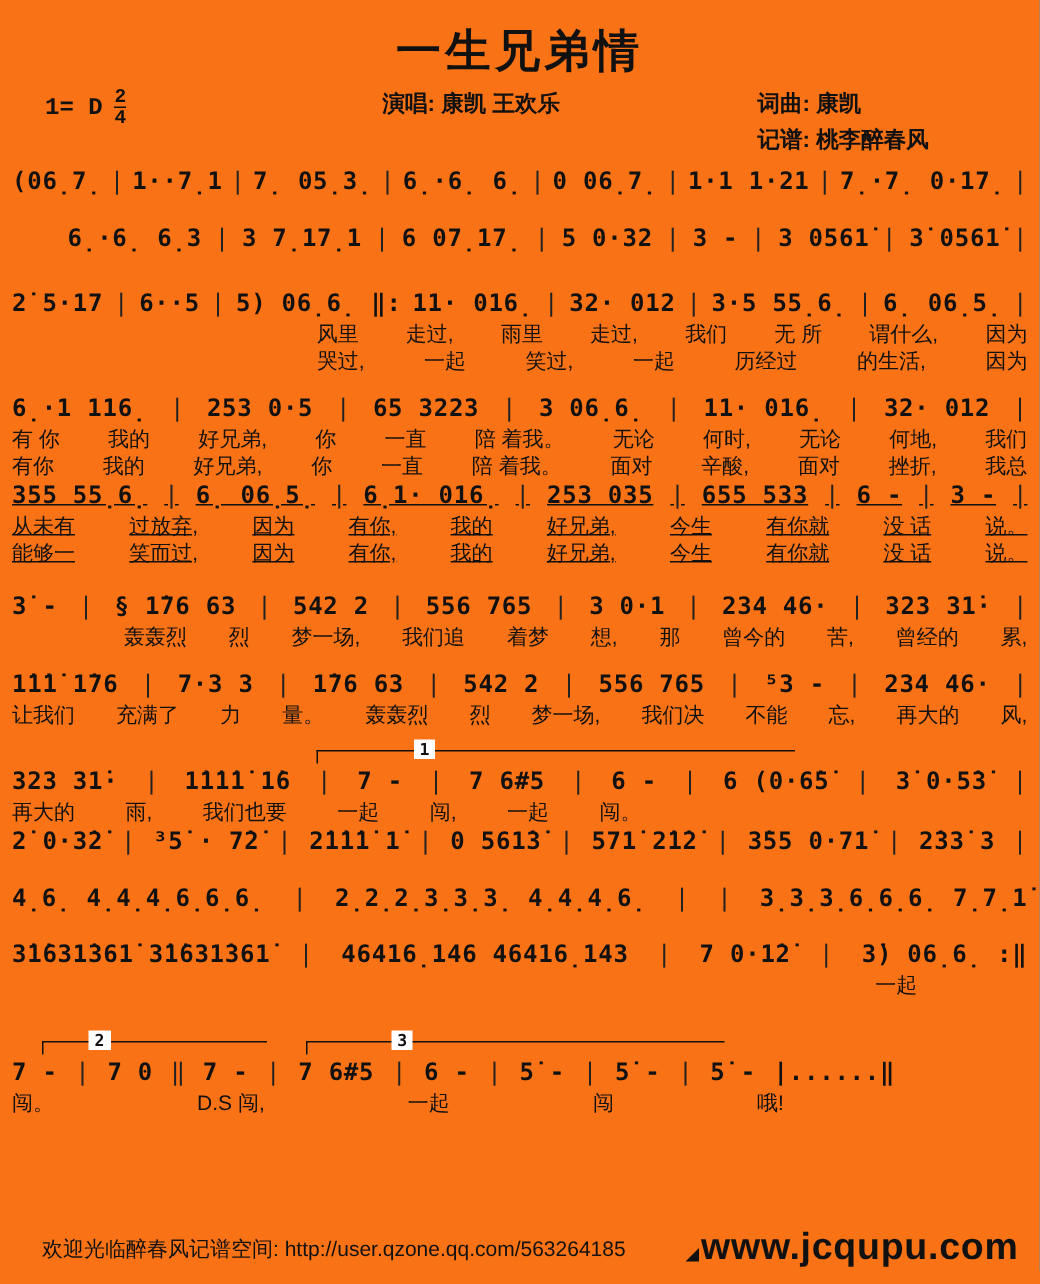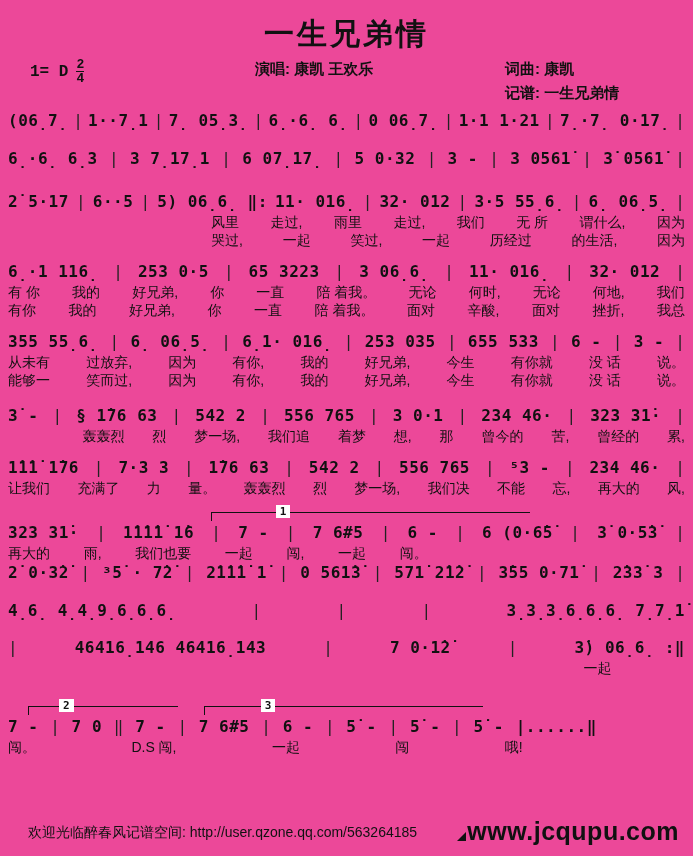--- a/index.html
+++ b/index.html
@@ -1,17 +1,17 @@
 <!DOCTYPE html>
 <html><head>
 <meta charset="utf-8">
 <style>
   html,body{margin:0;padding:0;background:#888;}
   .page{
-    width:693px;height:856px;margin:0 auto;background:#ec4899;color:#111;
+    width:693px;height:856px;margin:0 auto;background:#f97316;color:#111;
     position:relative;overflow:hidden;
     font-family:"Liberation Sans","DejaVu Sans",sans-serif;
   }
   
   .header{position:relative;height:104px;}
   .title{
     text-align:center;font-size:30px;font-weight:bold;letter-spacing:3px;
     padding-top:14px;font-family:"Liberation Serif","DejaVu Serif",serif;
   }
   .keysig{
@@ -69,41 +69,41 @@
     <div class="title">一生兄弟情</div>
     <div class="keysig">
       <span>1= D</span>
       <span class="timesig">
         <span class="tst">2</span>
         <span class="tsb">4</span>
       </span>
     </div>
     <div class="credit-sing">演唱: 康凯 王欢乐</div>
     <div class="credit-words">词曲: 康凯</div>
-    <div class="credit-note">记谱: 一生兄弟情</div>
+    <div class="credit-note">记谱: 桃李醉春风</div>
   </div>
 
   <div class="score" id="score">
       <div class="line-block" style="margin-top: 6px;">
         <div class="music-row"><span class="meas">(06̣7̣</span><span class="bar">|</span><span class="meas">1··7̣1</span><span class="bar">|</span><span class="meas">7̣ 05̣3̣</span><span class="bar">|</span><span class="meas">6̣·6̣ 6̣</span><span class="bar">|</span><span class="meas">0 06̣7̣</span><span class="bar">|</span><span class="meas">1·1 1·21</span><span class="bar">|</span><span class="meas">7̣·7̣ 0·17̣</span><span class="bar">|</span></div>
       </div>
-      <div class="line-block" style="margin-top: 16px;">
+      <div class="line-block" style="margin-top: 16px; margin-left: 37px;">
         <div class="music-row"><span class="meas">6̣·6̣ 6̣3</span><span class="bar">|</span><span class="meas">3 7̣17̣1</span><span class="bar">|</span><span class="meas">6 07̣17̣</span><span class="bar">|</span><span class="meas">5 0·32</span><span class="bar">|</span><span class="meas">3 -</span><span class="bar">|</span><span class="meas">3 0561̇</span><span class="bar">|</span><span class="meas">3̇ 0561̇</span><span class="bar">|</span></div>
       </div>
       <div class="line-block" style="margin-top: 21px;">
         <div class="music-row"><span class="meas">2̇ 5·17</span><span class="bar">|</span><span class="meas">6··5</span><span class="bar">|</span><span class="meas">5) 06̣6̣ ‖:</span><span class="meas">11· 016̣</span><span class="bar">|</span><span class="meas">32· 012</span><span class="bar">|</span><span class="meas">3·5 55̣6̣</span><span class="bar">|</span><span class="meas">6̣ 06̣5̣</span><span class="bar">|</span></div>
         <div class="lyric-row" style="padding-left: 30%;"><span class="lyr">风里</span><span class="lyr">走过,</span><span class="lyr">雨里</span><span class="lyr">走过,</span><span class="lyr">我们</span><span class="lyr">无 所</span><span class="lyr">谓什么,</span><span class="lyr">因为</span></div>
         <div class="lyric-row" style="padding-left: 30%;"><span class="lyr">哭过,</span><span class="lyr">一起</span><span class="lyr">笑过,</span><span class="lyr">一起</span><span class="lyr">历经过</span><span class="lyr">的生活,</span><span class="lyr">因为</span></div>
       </div>
       <div class="line-block" style="margin-top: 12px;">
         <div class="music-row"><span class="meas">6̣·1 116̣</span><span class="bar">|</span><span class="meas">253 0·5</span><span class="bar">|</span><span class="meas">65 3223</span><span class="bar">|</span><span class="meas">3 06̣6̣</span><span class="bar">|</span><span class="meas">11· 016̣</span><span class="bar">|</span><span class="meas">32· 012</span><span class="bar">|</span></div>
         <div class="lyric-row"><span class="lyr">有 你</span><span class="lyr">我的</span><span class="lyr">好兄弟,</span><span class="lyr">你</span><span class="lyr">一直</span><span class="lyr">陪 着我。</span><span class="lyr">无论</span><span class="lyr">何时,</span><span class="lyr">无论</span><span class="lyr">何地,</span><span class="lyr">我们</span></div>
         <div class="lyric-row"><span class="lyr">有你</span><span class="lyr">我的</span><span class="lyr">好兄弟,</span><span class="lyr">你</span><span class="lyr">一直</span><span class="lyr">陪 着我。</span><span class="lyr">面对</span><span class="lyr">辛酸,</span><span class="lyr">面对</span><span class="lyr">挫折,</span><span class="lyr">我总</span></div>
       </div>
-      <div class="line-block" style="margin-top: 12px;">
+      <div class="line-block" style="margin-top: 0; text-decoration: underline;">
         <div class="music-row"><span class="meas">355 55̣6̣</span><span class="bar">|</span><span class="meas">6̣ 06̣5̣</span><span class="bar">|</span><span class="meas">6̣1· 016̣</span><span class="bar">|</span><span class="meas">253 035</span><span class="bar">|</span><span class="meas">655 533</span><span class="bar">|</span><span class="meas">6 -</span><span class="bar">|</span><span class="meas">3 -</span><span class="bar">|</span></div>
         <div class="lyric-row"><span class="lyr">从未有</span><span class="lyr">过放弃,</span><span class="lyr">因为</span><span class="lyr">有你,</span><span class="lyr">我的</span><span class="lyr">好兄弟,</span><span class="lyr">今生</span><span class="lyr">有你就</span><span class="lyr">没 话</span><span class="lyr">说。</span></div>
         <div class="lyric-row"><span class="lyr">能够一</span><span class="lyr">笑而过,</span><span class="lyr">因为</span><span class="lyr">有你,</span><span class="lyr">我的</span><span class="lyr">好兄弟,</span><span class="lyr">今生</span><span class="lyr">有你就</span><span class="lyr">没 话</span><span class="lyr">说。</span></div>
       </div>
       <div class="line-block" style="margin-top: 16px;">
         <div class="music-row"><span class="meas">3̇ -</span><span class="bar">|</span><span class="meas">§ 1̇76 63</span><span class="bar">|</span><span class="meas">542 2</span><span class="bar">|</span><span class="meas">556 765</span><span class="bar">|</span><span class="meas">3 0·1</span><span class="bar">|</span><span class="meas">234 46·</span><span class="bar">|</span><span class="meas">323 31̇·</span><span class="bar">|</span></div>
         <div class="lyric-row" style="padding-left: 11%;"><span class="lyr">轰轰烈</span><span class="lyr">烈</span><span class="lyr">梦一场,</span><span class="lyr">我们追</span><span class="lyr">着梦</span><span class="lyr">想,</span><span class="lyr">那</span><span class="lyr">曾今的</span><span class="lyr">苦,</span><span class="lyr">曾经的</span><span class="lyr">累,</span></div>
       </div>
       <div class="line-block" style="margin-top: 12px;">
         <div class="music-row"><span class="meas">1̇1̇1̇ 1̇76</span><span class="bar">|</span><span class="meas">7·3 3</span><span class="bar">|</span><span class="meas">1̇76 63</span><span class="bar">|</span><span class="meas">542 2</span><span class="bar">|</span><span class="meas">556 765</span><span class="bar">|</span><span class="meas">⁵3 -</span><span class="bar">|</span><span class="meas">234 46·</span><span class="bar">|</span></div>
@@ -115,24 +115,24 @@
             <span class="volta-label">1</span>
           </span>
         </div>
         <div class="music-row"><span class="meas">323 31̇·</span><span class="bar">|</span><span class="meas">1̇1̇1̇1̇ 1̇6</span><span class="bar">|</span><span class="meas">7 -</span><span class="bar">|</span><span class="meas">7 6#5</span><span class="bar">|</span><span class="meas">6 -</span><span class="bar">|</span><span class="meas">6 (0·6̇5̇</span><span class="bar">|</span><span class="meas">3̇ 0·5̇3̇</span><span class="bar">|</span></div>
         <div class="lyric-row" style="padding-right: 38%;"><span class="lyr">再大的</span><span class="lyr">雨,</span><span class="lyr">我们也要</span><span class="lyr">一起</span><span class="lyr">闯,</span><span class="lyr">一起</span><span class="lyr">闯。</span></div>
       </div>
       <div class="line-block" style="margin-top: 0;">
         <div class="music-row"><span class="meas">2̇ 0·3̇2̇</span><span class="bar">|</span><span class="meas">³5̇ · 7̇2̇</span><span class="bar">|</span><span class="meas">2̇1̇1̇1̇ 1̇</span><span class="bar">|</span><span class="meas">0 561̇3̇</span><span class="bar">|</span><span class="meas">571̇ 2̇1̇2̇</span><span class="bar">|</span><span class="meas">3̇55 0·71̇</span><span class="bar">|</span><span class="meas">2̇33̇ 3</span><span class="bar">|</span></div>
       </div>
       <div class="line-block" style="margin-top: 16px;">
-        <div class="music-row"><span class="meas">4̣6̣ 4̣4̣9̣6̣6̣6̣</span><span class="bar">|</span><span class="bar">|</span><span class="bar">|</span><span class="meas">3̣3̣3̣6̣6̣6̣ 7̣7̣1̇</span></div>
+        <div class="music-row"><span class="meas">4̣6̣ 4̣4̣4̣6̣6̣6̣</span><span class="bar">|</span><span class="meas">2̣2̣2̣3̣3̣3̣ 4̣4̣4̣6̣</span><span class="bar">|</span><span class="bar">|</span><span class="meas">3̣3̣3̣6̣6̣6̣ 7̣7̣1̇</span></div>
       </div>
       <div class="line-block" style="margin-top: 15px;">
-        <div class="music-row"><span class="bar">|</span><span class="meas">46416̣146 46416̣143</span><span class="bar">|</span><span class="meas">7 0·1̇2̇</span><span class="bar">|</span><span class="meas">3̇) 06̣6̣ :‖</span></div>
+        <div class="music-row"><span class="meas">3̇1̇631̇361̇ 3̇1̇631̇361̇</span><span class="bar">|</span><span class="meas">46416̣146 46416̣143</span><span class="bar">|</span><span class="meas">7 0·1̇2̇</span><span class="bar">|</span><span class="meas">3̇) 06̣6̣ :‖</span></div>
         <div class="lyric-row" style="padding-left: 85%;"><span class="lyr">一起</span></div>
       </div>
       <div class="line-block" style="margin-top: 26px;">
         <div class="volta-row">
           <span class="volta" style="left: 3%; width: 22%;">
             <span class="volta-label">2</span>
           </span>
           <span class="volta" style="left: 29%; width: 41%;">
             <span class="volta-label">3</span>
           </span>

